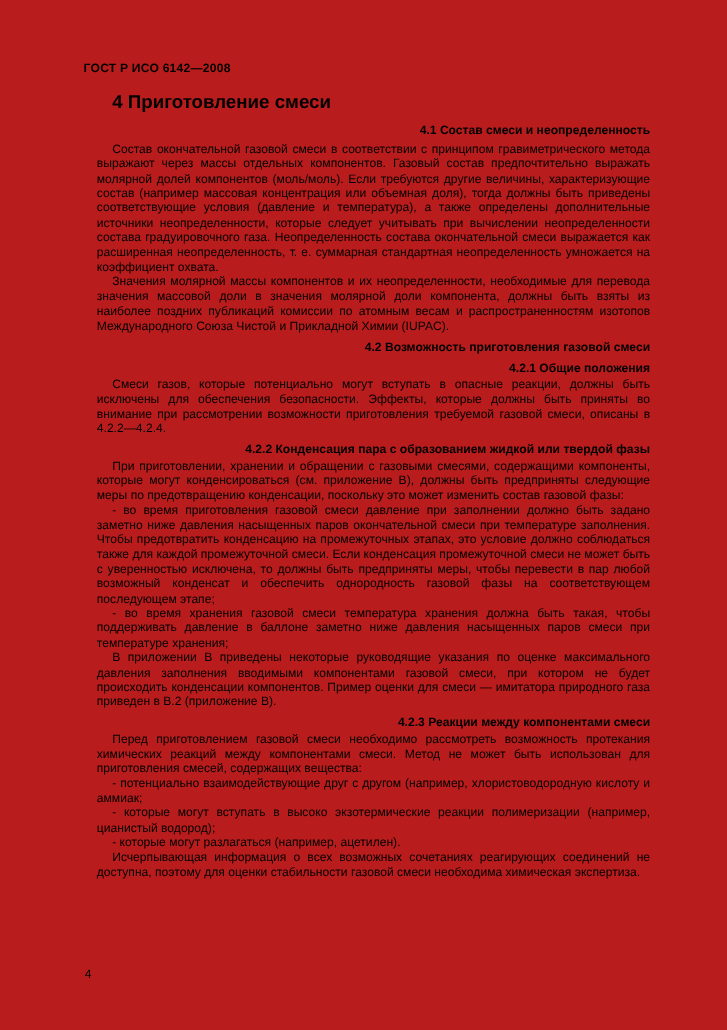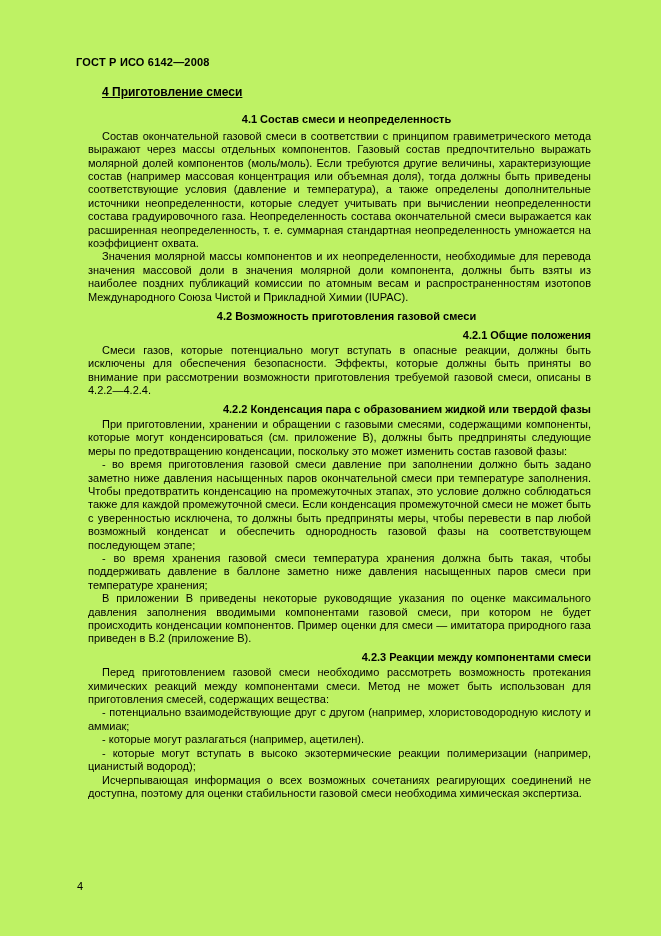--- a/index.html
+++ b/index.html
@@ -1,52 +1,51 @@
 <!DOCTYPE html>
 <html><head>
 <meta charset="utf-8">
 <style>
   html, body { margin: 0; padding: 0; background: #ffffff; }
   .page {
     position: relative;
     width: 661px;
     height: 936px;
     box-sizing: border-box;
-    background: #bef264;
+    background: #b91c1c;
     color: #000000;
     font-family: "Liberation Sans", sans-serif;
     padding: 56px 70px 0 76px;
     overflow: hidden;
   }
   .doc-header {
     font-size: 11px;
     font-weight: bold;
     letter-spacing: 0.2px;
   }
   .content {
     margin-left: 12px;
     margin-top: 18px;
     font-size: 11px;
     line-height: 13.4px;
     text-align: justify;
   }
   .content p { margin: 0; padding: 0; }
   .content .p, .content .li { text-indent: 14px; }
   .content .h1 {
-    font-size: 12px;
+    font-size: 17px;
     font-weight: bold;
     text-indent: 14px;
     text-align: left;
     margin: 10px 0 14px 0;
-    text-decoration: underline;
   }
   .content .h2 {
     font-weight: bold;
     text-indent: 14px;
-    text-align: center;
+    text-align: right;
     margin: 6px 0 3px 0;
   }
   .content .h3 {
     font-weight: bold;
     text-indent: 14px;
     text-align: right;
     margin: 5px 0 2px 0;
   }
   .content sub {
     font-size: 8px;
@@ -73,18 +72,18 @@
       <p class="h3">4.2.1  Общие положения</p>
       <p class="p">Смеси газов, которые потенциально могут вступать в опасные реакции, должны быть исключены для обеспечения безопасности. Эффекты, которые должны быть приняты во внимание при рассмотрении возможности приготовления требуемой газовой смеси, описаны в 4.2.2—4.2.4.</p>
       <p class="h3">4.2.2  Конденсация пара с образованием жидкой или твердой фазы</p>
       <p class="p">При приготовлении, хранении и обращении с газовыми смесями, содержащими компоненты, которые могут конденсироваться (см. приложение В), должны быть предприняты следующие меры по предотвращению конденсации, поскольку это может изменить состав газовой фазы:</p>
       <p class="li">-  во время приготовления газовой смеси давление при заполнении должно быть задано заметно ниже давления насыщенных паров окончательной смеси при температуре заполнения. Чтобы предотвратить конденсацию на промежуточных этапах, это условие должно соблюдаться также для каждой промежуточной смеси. Если конденсация промежуточной смеси не может быть с уверенностью исключена, то должны быть предприняты меры, чтобы перевести в пар любой возможный конденсат и обеспечить однородность газовой фазы на соответствующем последующем этапе;</p>
       <p class="li">-  во время хранения газовой смеси температура хранения должна быть такая, чтобы поддерживать давление в баллоне заметно ниже давления насыщенных паров смеси при температуре хранения;</p>
       <p class="p">В приложении В приведены некоторые руководящие указания по оценке максимального давления заполнения вводимыми компонентами газовой смеси, при котором не будет происходить конденсации компонентов. Пример оценки для смеси — имитатора природного газа приведен в В.2 (приложение В).</p>
       <p class="h3">4.2.3  Реакции между компонентами смеси</p>
       <p class="p">Перед приготовлением газовой смеси необходимо рассмотреть возможность протекания химических реакций между компонентами смеси. Метод не может быть использован для приготовления смесей, содержащих вещества:</p>
       <p class="li">-  потенциально взаимодействующие друг с другом (например, хлористоводородную кислоту и аммиак;</p>
+      <p class="li">-  которые могут вступать в высоко экзотермические реакции полимеризации (например, цианистый водород);</p>
       <p class="li">-  которые могут разлагаться (например, ацетилен).</p>
-      <p class="li">-  которые могут вступать в высоко экзотермические реакции полимеризации (например, цианистый водород);</p>
       <p class="p">Исчерпывающая информация о всех возможных сочетаниях реагирующих соединений не доступна, поэтому для оценки стабильности газовой смеси необходима химическая экспертиза.</p>
     </div>
   <div class="page-number">4</div>
 </div>
 
 </body></html>

